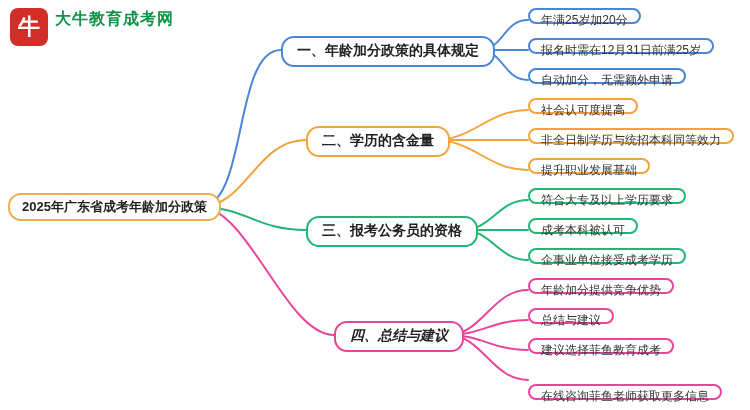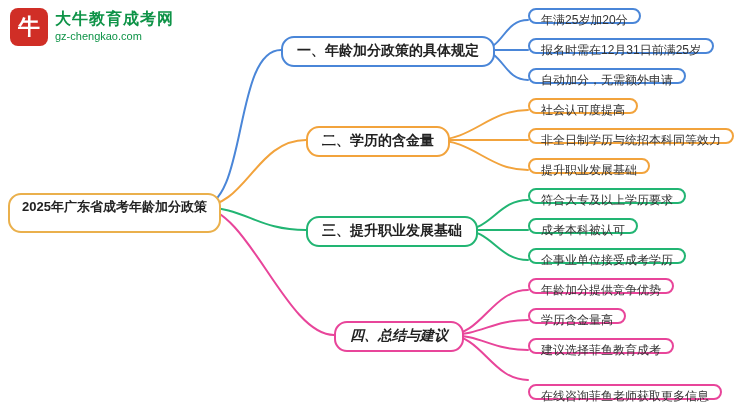--- a/index.html
+++ b/index.html
@@ -10,21 +10,21 @@
   svg.links { position:absolute; left:0; top:0; z-index:1; }
   .links path { fill:none; stroke-width:2; stroke-linecap:round; }
 
   .node {
     position:absolute; background:#fff; border:2px solid #999;
     border-radius:13px; white-space:nowrap; color:#333; z-index:2;
     box-sizing:border-box; text-align:center;
   }
   .leaf   { font-size:12px; line-height:16px; padding:2px 11px; height:16px; }
   .branch { font-size:14px; line-height:20px; padding:2px 14px; height:31px; font-weight:bold; color:#222; }
-  .root-node { font-size:13px; line-height:18px; padding:3px 12px; height:40px; font-weight:bold; color:#222; }
+  .root-node { font-size:13px; line-height:18px; padding:3px 12px; height:28px; font-weight:bold; color:#222; }
 
   .logo { position:absolute; left:10px; top:8px; display:flex; gap:7px; z-index:3; align-items:flex-start; }
   .logo-icon {
     width:38px; height:38px; border-radius:8px; color:#fff;
     font-size:22px; font-weight:bold; display:flex; align-items:center; justify-content:center;
     flex:0 0 auto;
   }
   .logo-name { font-size:16px; font-weight:bold; letter-spacing:1px; line-height:16px; margin-top:3px; }
   .logo-domain { font-size:11px; line-height:13px; margin-top:3px; }
 </style>
@@ -55,41 +55,40 @@
     <path d="M448,335 C482,335 492,290 528,290" stroke="#e8459a"></path>
     <path d="M448,335 C482,335 492,320 528,320" stroke="#e8459a"></path>
     <path d="M448,335 C482,335 492,350 528,350" stroke="#e8459a"></path>
     <path d="M448,335 C482,335 492,380 528,380" stroke="#e8459a"></path>
   </svg>
 
   <div class="logo">
     <div class="logo-icon" style="background: rgb(208, 46, 38);">牛</div>
     <div class="logo-text">
       <div class="logo-name" style="color: rgb(14, 147, 71);">大牛教育成考网</div>
-      <div class="logo-domain" style="color: rgb(14, 147, 71);">gz-chengkao.com</div>
     </div>
   </div>
 
   <div class="node root-node" style="left: 8px; top: 193px; border-color: rgb(234, 176, 76);">2025年广东省成考年龄加分政策</div>
 
   <div class="node branch" style="left: 281px; top: 36px; border-color: rgb(74, 134, 216);">一、年龄加分政策的具体规定</div>
   <div class="node branch" style="left: 306px; top: 126px; border-color: rgb(242, 163, 60);">二、学历的含金量</div>
-  <div class="node branch" style="left: 306px; top: 216px; border-color: rgb(34, 181, 115);">三、提升职业发展基础</div>
+  <div class="node branch" style="left: 306px; top: 216px; border-color: rgb(34, 181, 115);">三、报考公务员的资格</div>
   <div class="node branch" style="left: 334px; top: 321px; border-color: rgb(232, 69, 154); font-style: italic;">四、总结与建议</div>
 
   <div class="node leaf" style="left: 528px; top: 8px; border-color: rgb(74, 134, 216);">年满25岁加20分</div>
   <div class="node leaf" style="left: 528px; top: 38px; border-color: rgb(74, 134, 216);">报名时需在12月31日前满25岁</div>
   <div class="node leaf" style="left: 528px; top: 68px; border-color: rgb(74, 134, 216);">自动加分，无需额外申请</div>
 
   <div class="node leaf" style="left: 528px; top: 98px; border-color: rgb(242, 163, 60);">社会认可度提高</div>
   <div class="node leaf" style="left: 528px; top: 128px; border-color: rgb(242, 163, 60);">非全日制学历与统招本科同等效力</div>
   <div class="node leaf" style="left: 528px; top: 158px; border-color: rgb(242, 163, 60);">提升职业发展基础</div>
 
   <div class="node leaf" style="left: 528px; top: 188px; border-color: rgb(34, 181, 115);">符合大专及以上学历要求</div>
   <div class="node leaf" style="left: 528px; top: 218px; border-color: rgb(34, 181, 115);">成考本科被认可</div>
   <div class="node leaf" style="left: 528px; top: 248px; border-color: rgb(34, 181, 115);">企事业单位接受成考学历</div>
 
   <div class="node leaf" style="left: 528px; top: 278px; border-color: rgb(232, 69, 154);">年龄加分提供竞争优势</div>
-  <div class="node leaf" style="left: 528px; top: 308px; border-color: rgb(232, 69, 154);">学历含金量高</div>
+  <div class="node leaf" style="left: 528px; top: 308px; border-color: rgb(232, 69, 154);">总结与建议</div>
   <div class="node leaf" style="left: 528px; top: 338px; border-color: rgb(232, 69, 154);">建议选择菲鱼教育成考</div>
   <div class="node leaf" style="left: 528px; top: 384px; border-color: rgb(232, 69, 154);">在线咨询菲鱼老师获取更多信息</div>
 
 </div>
 
 </body></html>

